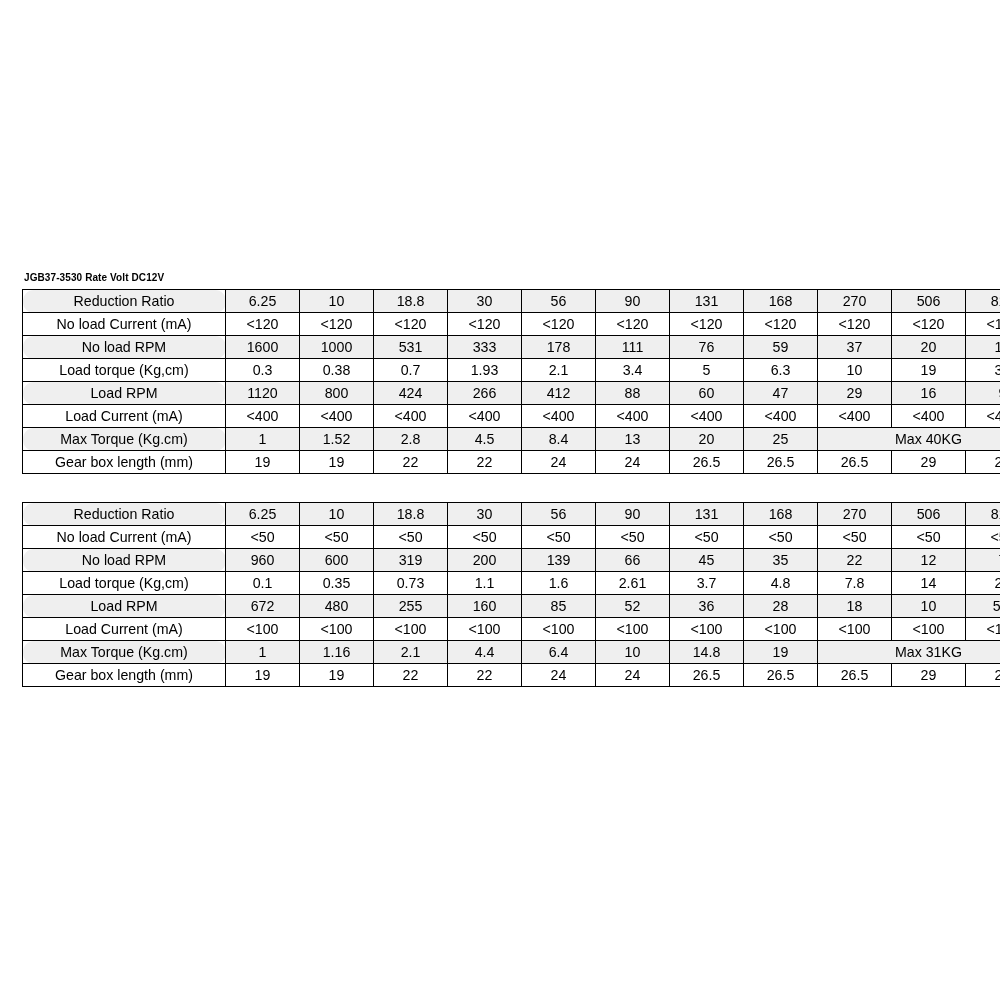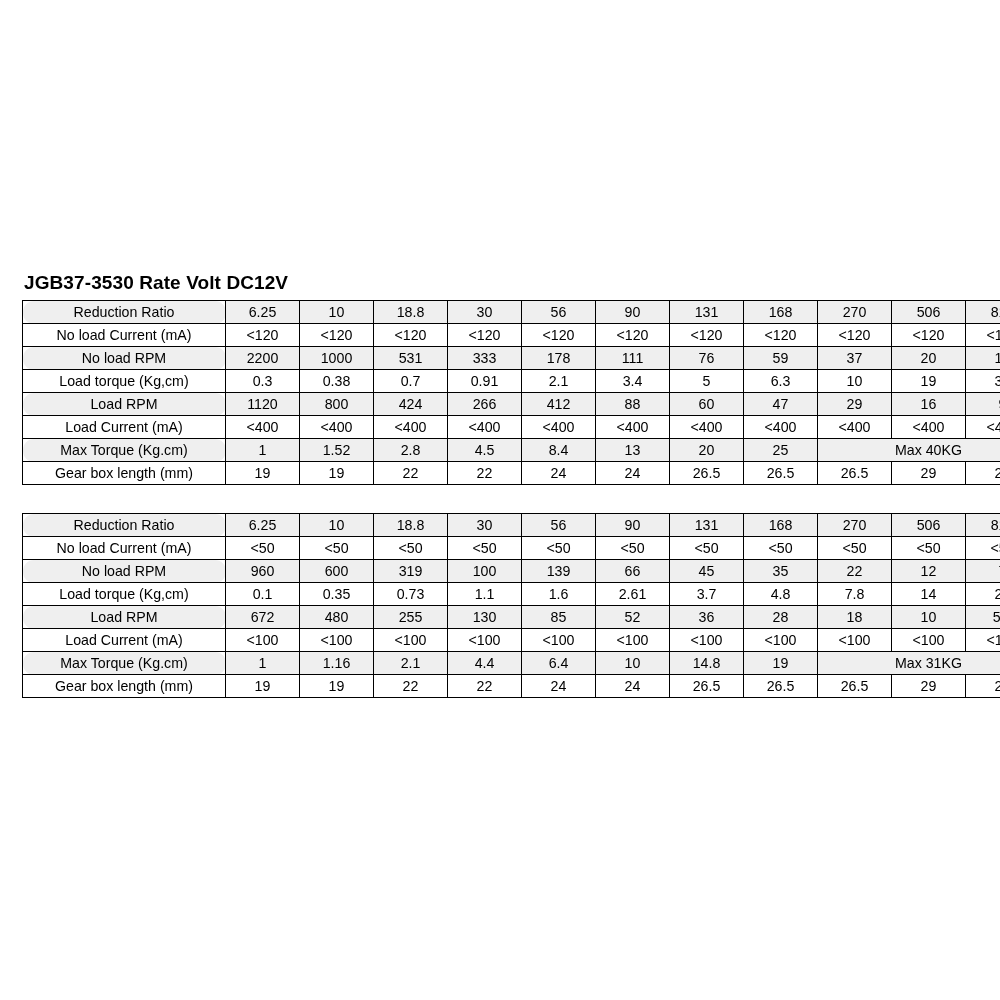--- a/index.html
+++ b/index.html
@@ -18,21 +18,21 @@
   .sheet {
     position: absolute;
     left: 22px;
     top: 272px;
     width: 958px;
   }
   .block {
     margin-bottom: 16px;
   }
   .block-title {
-    font-size: 19px;
+    font-size: 10px;
     font-weight: bold;
     color: #000;
     margin: 0 0 6px 2px;
     letter-spacing: 0.1px;
   }
   table.spec {
     border-collapse: collapse;
     width: 958px;
     table-layout: fixed;
   }
@@ -95,38 +95,38 @@
             <td class="datacell">&lt;120</td>
             <td class="datacell">&lt;120</td>
             <td class="datacell">&lt;120</td>
             <td class="datacell">&lt;120</td>
             <td class="datacell">&lt;120</td>
             <td class="datacell">&lt;120</td>
             <td class="datacell">&lt;120</td>
           </tr>
           <tr class="row-shaded">
             <td class="rowhead">No load RPM</td>
-            <td class="datacell">2200</td>
+            <td class="datacell">1600</td>
             <td class="datacell">1000</td>
             <td class="datacell">531</td>
             <td class="datacell">333</td>
             <td class="datacell">178</td>
             <td class="datacell">111</td>
             <td class="datacell">76</td>
             <td class="datacell">59</td>
             <td class="datacell">37</td>
             <td class="datacell">20</td>
             <td class="datacell">12</td>
           </tr>
           <tr>
             <td class="rowhead">Load torque (Kg,cm)</td>
             <td class="datacell">0.3</td>
             <td class="datacell">0.38</td>
             <td class="datacell">0.7</td>
-            <td class="datacell">0.91</td>
+            <td class="datacell">1.93</td>
             <td class="datacell">2.1</td>
             <td class="datacell">3.4</td>
             <td class="datacell">5</td>
             <td class="datacell">6.3</td>
             <td class="datacell">10</td>
             <td class="datacell">19</td>
             <td class="datacell">30</td>
           </tr>
           <tr class="row-shaded">
             <td class="rowhead">Load RPM</td>
@@ -217,21 +217,21 @@
             <td class="datacell">&lt;50</td>
             <td class="datacell">&lt;50</td>
             <td class="datacell">&lt;50</td>
             <td class="datacell">&lt;50</td>
           </tr>
           <tr class="row-shaded">
             <td class="rowhead">No load RPM</td>
             <td class="datacell">960</td>
             <td class="datacell">600</td>
             <td class="datacell">319</td>
-            <td class="datacell">100</td>
+            <td class="datacell">200</td>
             <td class="datacell">139</td>
             <td class="datacell">66</td>
             <td class="datacell">45</td>
             <td class="datacell">35</td>
             <td class="datacell">22</td>
             <td class="datacell">12</td>
             <td class="datacell">7</td>
           </tr>
           <tr>
             <td class="rowhead">Load torque (Kg,cm)</td>
@@ -245,21 +245,21 @@
             <td class="datacell">4.8</td>
             <td class="datacell">7.8</td>
             <td class="datacell">14</td>
             <td class="datacell">23</td>
           </tr>
           <tr class="row-shaded">
             <td class="rowhead">Load RPM</td>
             <td class="datacell">672</td>
             <td class="datacell">480</td>
             <td class="datacell">255</td>
-            <td class="datacell">130</td>
+            <td class="datacell">160</td>
             <td class="datacell">85</td>
             <td class="datacell">52</td>
             <td class="datacell">36</td>
             <td class="datacell">28</td>
             <td class="datacell">18</td>
             <td class="datacell">10</td>
             <td class="datacell">5.6</td>
           </tr>
           <tr>
             <td class="rowhead">Load Current  (mA)</td>

